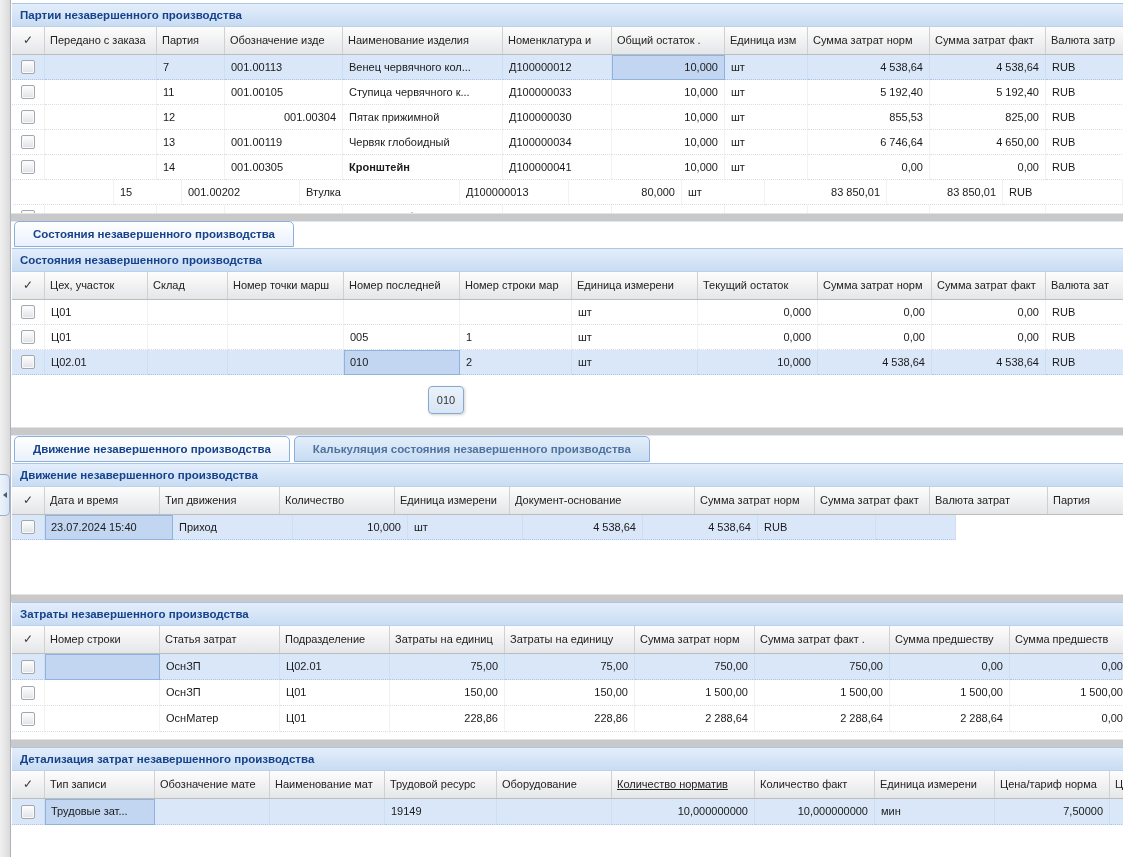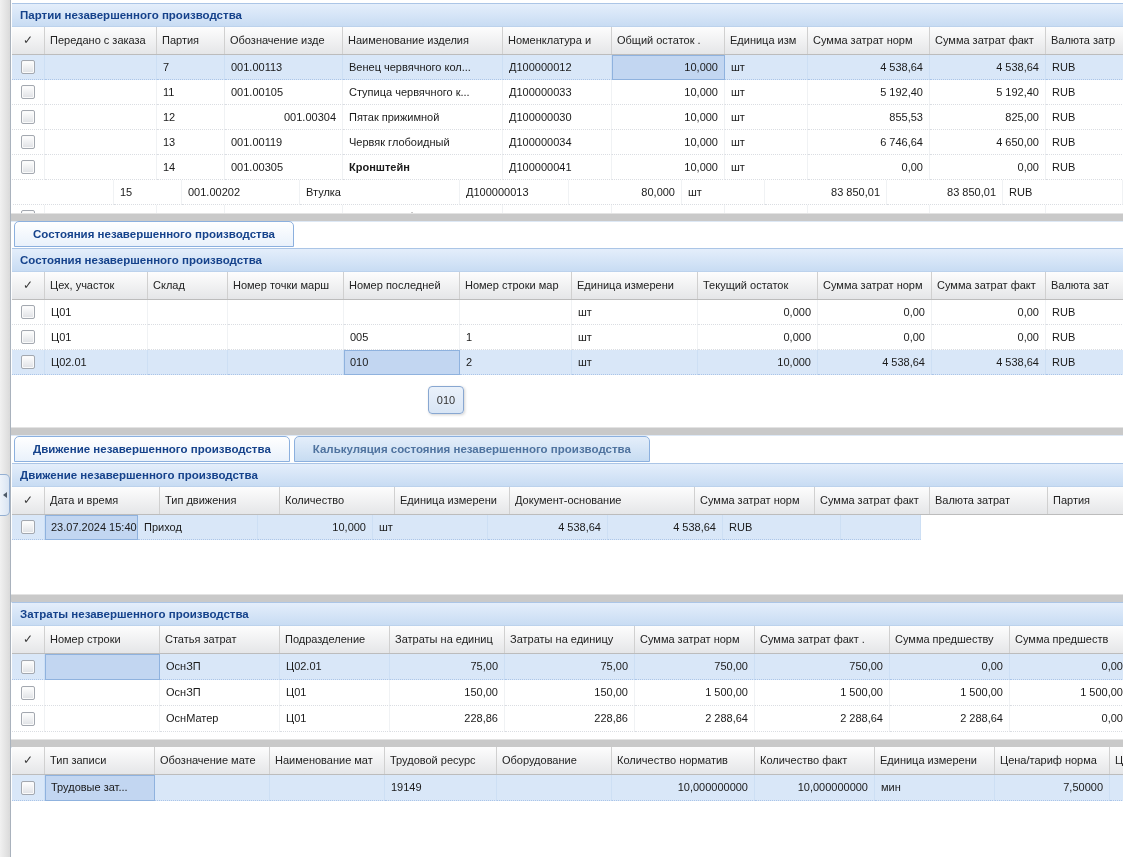--- a/index.html
+++ b/index.html
@@ -309,21 +309,21 @@
           <div class="hcell" style="width: 120px;">Сумма затрат норм</div>
           <div class="hcell" style="width: 115px;">Сумма затрат факт</div>
           <div class="hcell" style="width: 118px;">Валюта затрат</div>
           <div class="hcell" style="width: 80px;">Партия</div>
         </div>
         <div class="grid-body" style="height: 81px;">
           <div class="grid-row row-selected" style="height: 25px;">
             <div class="cell checkcell" style="width: 33px;">
               <div class="checkbox"></div>
             </div>
-            <div class="cell cell-focused" style="width: 93px; line-height: 24px;">23.07.2024 15:40</div>
+            <div class="cell cell-focused" style="width: 128px; line-height: 24px;">23.07.2024 15:40</div>
             <div class="cell" style="width: 120px; line-height: 24px;">Приход</div>
             <div class="cell right" style="width: 115px; line-height: 24px;">10,000</div>
             <div class="cell" style="width: 115px; line-height: 24px;">шт</div>
             <div class="cell right" style="width: 120px; line-height: 24px;">4 538,64</div>
             <div class="cell right" style="width: 115px; line-height: 24px;">4 538,64</div>
             <div class="cell" style="width: 118px; line-height: 24px;">RUB</div>
             <div class="cell" style="width: 80px; line-height: 24px;"></div>
           </div>
         </div>
       </div>
@@ -389,29 +389,30 @@
             <div class="cell right" style="width: 120px; line-height: 25px;">2 288,64</div>
             <div class="cell right" style="width: 120px; line-height: 25px;">0,00</div>
           </div>
         </div>
       </div>
   </div>
 
   <div class="splitter" style="top:739px;"></div>
 
   <div class="panel" style="top:747px;">
+    <div class="panel-header">Детализация затрат незавершенного производства</div>
     <div>
         <div class="grid-header">
           <div class="hcell check-header" style="width: 33px;">✓</div>
           <div class="hcell" style="width: 110px;">Тип записи</div>
           <div class="hcell" style="width: 115px;">Обозначение мате</div>
           <div class="hcell" style="width: 115px;">Наименование мат</div>
           <div class="hcell" style="width: 112px;">Трудовой ресурс</div>
           <div class="hcell" style="width: 115px;">Оборудование</div>
-          <div class="hcell" style="width: 143px;">Количество норматив</div>
+          <div class="hcell" style="width: 143px; text-decoration: underline;">Количество норматив</div>
           <div class="hcell" style="width: 120px;">Количество факт</div>
           <div class="hcell" style="width: 120px;">Единица измерени</div>
           <div class="hcell" style="width: 115px;">Цена/тариф норма</div>
           <div class="hcell" style="width: 40px;">Ц</div>
         </div>
         <div class="grid-body" style="height: 60px;">
           <div class="grid-row row-selected" style="height: 26px;">
             <div class="cell checkcell" style="width: 33px;">
               <div class="checkbox"></div>
             </div>

